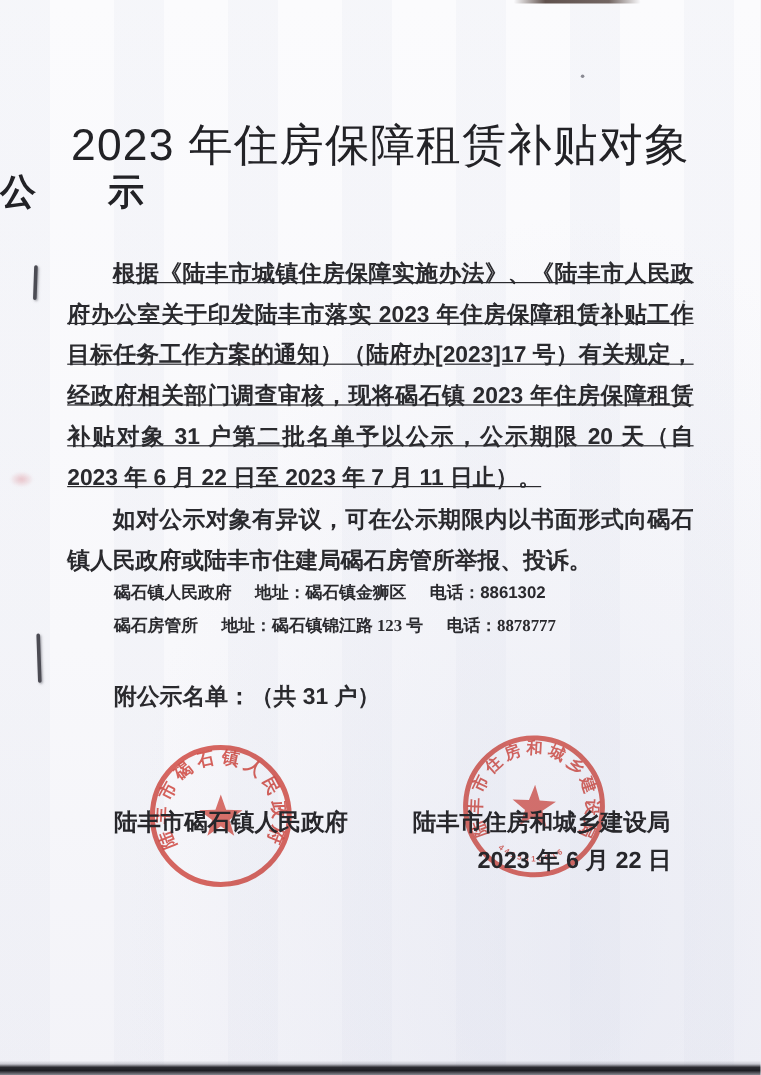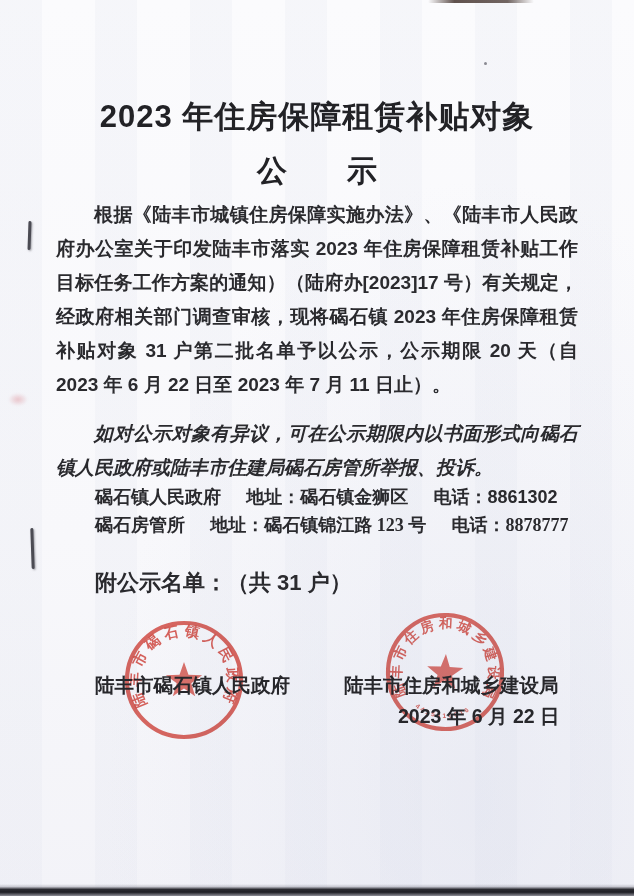--- a/index.html
+++ b/index.html
@@ -39,42 +39,42 @@
     background:radial-gradient(ellipse, rgba(216,120,130,.4), rgba(216,120,130,0) 70%);
     filter:blur(1px);
   }
   .speck { position:absolute; width:3px; height:3px; border-radius:50%; background:#5d5d66; opacity:.7; }
   .speck-1 { left:484px; top:62px; }
   .speck-2 { left:569px; top:250px; width:2px; height:2px; }
 
   
   .title1 {
     position:absolute; top:96px; left:0; right:0; text-align:center;
-    font-size:31px; font-weight:700; letter-spacing:1px; color:#222226;
+    font-size:37px; font-weight:400; letter-spacing:1px; color:#222226;
   }
   .title2 {
-    position:absolute; top:151px; left:0; right:0; text-align:center;
+    position:absolute; top:140px; left:0; right:0; text-align:left;
     font-size:30px; font-weight:700; white-space:pre; color:#222226;
   }
   .body-para {
     position:absolute; left:56px; width:522px;
     font-size:19px; line-height:34px; font-weight:600;
     text-align:justify; text-indent:2em; color:#2a2a2e;
   }
-  .para1 { top:198px; }
-  .para2 { top:417px;font-style:italic; }
+  .para1 { top:212px;text-decoration:underline; }
+  .para2 { top:417px; }
   .contact-line {
-    position:absolute; left:95px; font-size:18px; font-weight:600; white-space:nowrap; color:#2a2a2e;
+    position:absolute; left:95px; font-size:14px; font-weight:600; white-space:nowrap; color:#2a2a2e;
   }
   .contact-1 { top:485px; }
   .contact-2 { top:513px;font-family:Liberation Serif, serif; }
   .contact-line .seg { margin-right:1.4em; }
   .contact-line .seg:last-child { margin-right:0; }
   .attachment {
-    position:absolute; left:95px; top:568px; font-size:22px; font-weight:600; color:#2a2a2e;
+    position:absolute; left:95px; top:568px; font-size:19px; font-weight:600; color:#2a2a2e;
   }
 
   
   .sig { position:absolute; font-size:19.5px; font-weight:700; color:#27272b; z-index:3; white-space:nowrap; }
   .sig-left  { left:95px;  top:672px; }
   .sig-right { left:344px; top:672px; }
   .sig-date  { left:378px; top:703px;margin-left:20px; }
 
   
   .stamp { position:absolute; z-index:2; mix-blend-mode:multiply; opacity:.92; }

